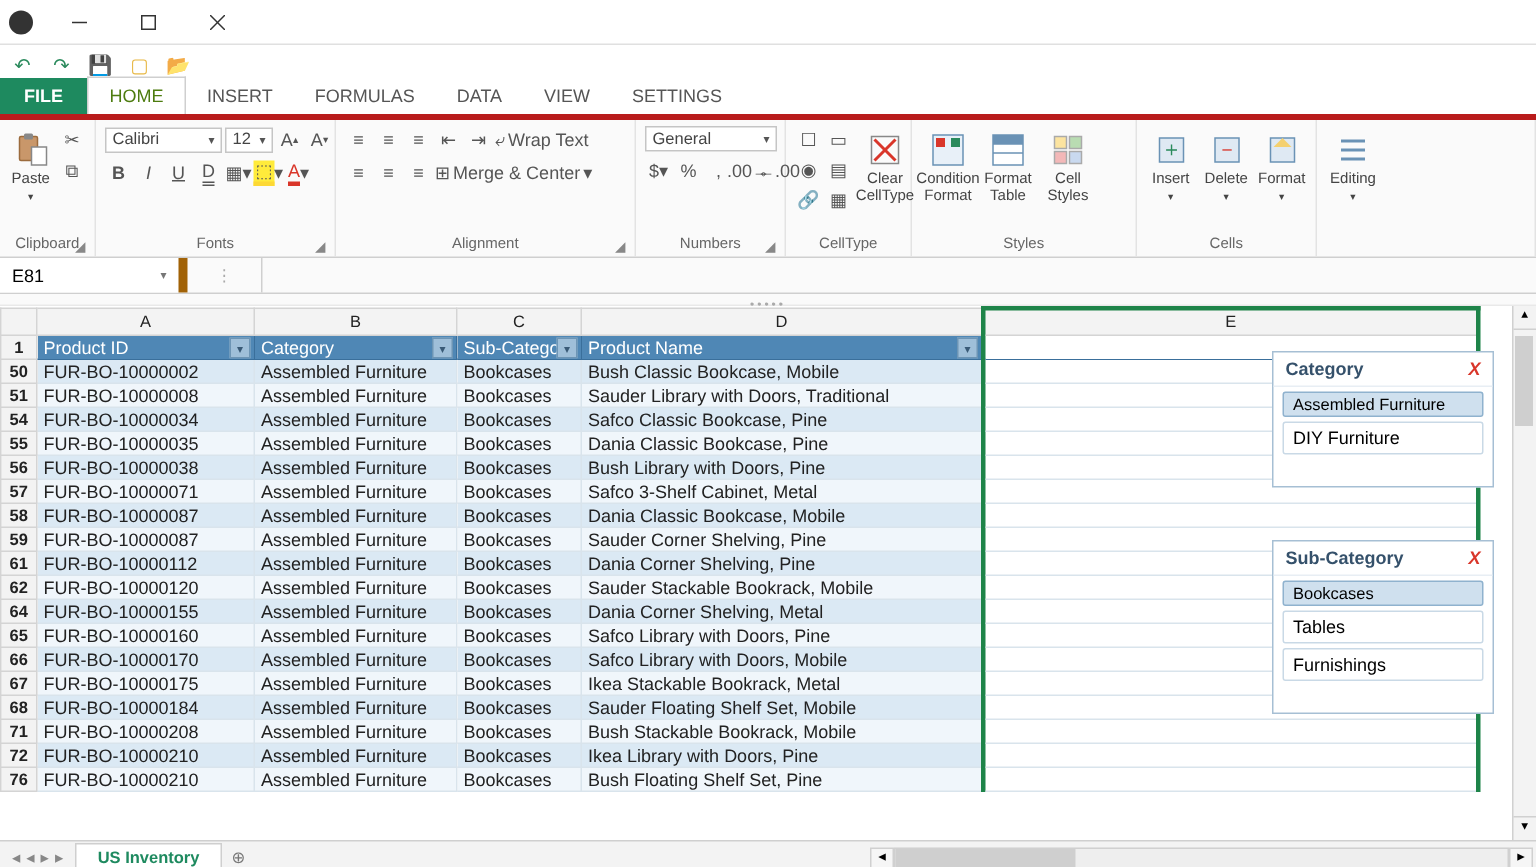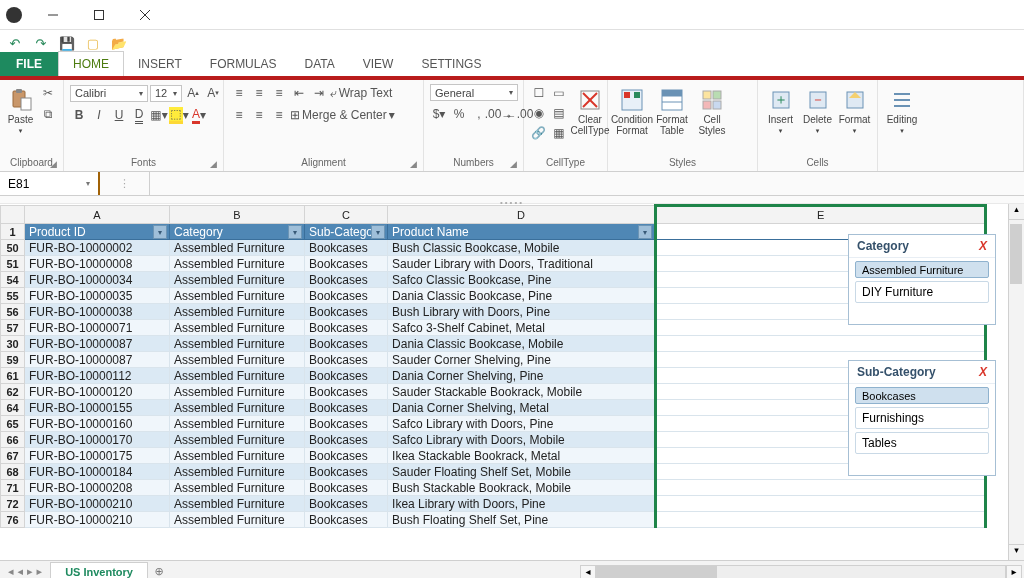--- a/index.html
+++ b/index.html
@@ -34,21 +34,21 @@
   .big-btn .ico { width: 24px; height: 24px; }
   .big-btn .lbl { font-size: 10px; text-align:center; line-height:1.1; }
   .col3 { display:flex; flex-direction:column; gap:3px; }
   .mini { width:18px; height:18px; display:flex; align-items:center; justify-content:center; color:#555; font-size:12px;}
   .sel { height: 17px; border: 1px solid #c5c5c5; background:#fff; font-size:11px; padding:0 4px; display:flex; align-items:center; justify-content:space-between; }
   .sel .dd { font-size:8px; color:#555; margin-left:4px;}
   .row { display:flex; gap:2px; align-items:center; }
 
   
   .fbar { height: 24px; border-bottom: 1px solid #cfcfcf; display:flex; align-items:stretch; background:#fafafa; }
-  .namebox { width: 100px; border-right: 2px solid #a16207; display:flex; align-items:center; padding:0 8px; background:#fff; font-size:12px; justify-content:space-between;}
+  .namebox { width: 125px; border-right: 6px solid #a16207; display:flex; align-items:center; padding:0 8px; background:#fff; font-size:12px; justify-content:space-between;}
   .namebox .dd{ font-size:8px; color:#777;}
   .fx-zone { display:flex; align-items:center; gap:10px; padding:0 10px; flex:1; background:#fff; border-left:1px solid #eee;}
   .fx-zone .fx { font-style: italic; font-size: 12px; color:#666; }
   .fbar-gap {height: 8px; background:#fafafa; border-bottom:1px solid #e9e9e9; position:relative;}
   .fbar-gap .grip { position:absolute; left:50%; transform:translateX(-50%); top:2px; width:30px; height:4px; color:#aaa; font-size:8px; letter-spacing:2px; text-align:center;}
 
   
   .sheet-wrap { position: relative; height: 356px; display:flex; }
   .grid { flex:1; overflow:hidden; position:relative; font-size:12px; color:#222; }
   table { border-collapse: collapse; table-layout: fixed; }
@@ -405,21 +405,21 @@
           </tr>
           <tr class="alt">
             <th class="rownum">57</th>
     <td>FUR-BO-10000071</td>
     <td>Assembled Furniture</td>
     <td>Bookcases</td>
     <td>Safco 3-Shelf Cabinet, Metal</td>
     <td class="e-sep" style="background:#fff;border-right:3px solid #1e8449;"></td>
           </tr>
           <tr class="band">
-            <th class="rownum">30</th>
+            <th class="rownum">58</th>
     <td>FUR-BO-10000087</td>
     <td>Assembled Furniture</td>
     <td>Bookcases</td>
     <td>Dania Classic Bookcase, Mobile</td>
     <td class="e-sep" style="background:#fff;border-right:3px solid #1e8449;"></td>
           </tr>
           <tr class="alt">
             <th class="rownum">59</th>
     <td>FUR-BO-10000087</td>
     <td>Assembled Furniture</td>
@@ -522,22 +522,22 @@
       <div class="s-gap"></div>
       <div class="s-gap"></div>
   </div>
 
   <div class="slicer" style="top:156px; right:28px;">
     <div class="s-hdr">
         <span>Sub-Category</span>
         <span class="x">X</span>
       </div>
     <div class="s-item sel">Bookcases</div>
+    <div class="s-item">Tables</div>
     <div class="s-item">Furnishings</div>
-    <div class="s-item">Tables</div>
     <div class="s-gap"></div>
       <div class="s-gap"></div>
       <div class="s-gap"></div>
   </div>
 
   <div style="width:16px;background:#f3f3f3;border-left:1px solid #d0d0d0;display:flex;flex-direction:column;">
     <div style="height:16px;text-align:center;font-size:9px;border-bottom:1px solid #d0d0d0;">▴</div>
     <div style="flex:1;position:relative;">
         <div style="position:absolute;top:4px;left:1px;width:12px;height:60px;background:#cfcfcf;"></div>
       </div>

